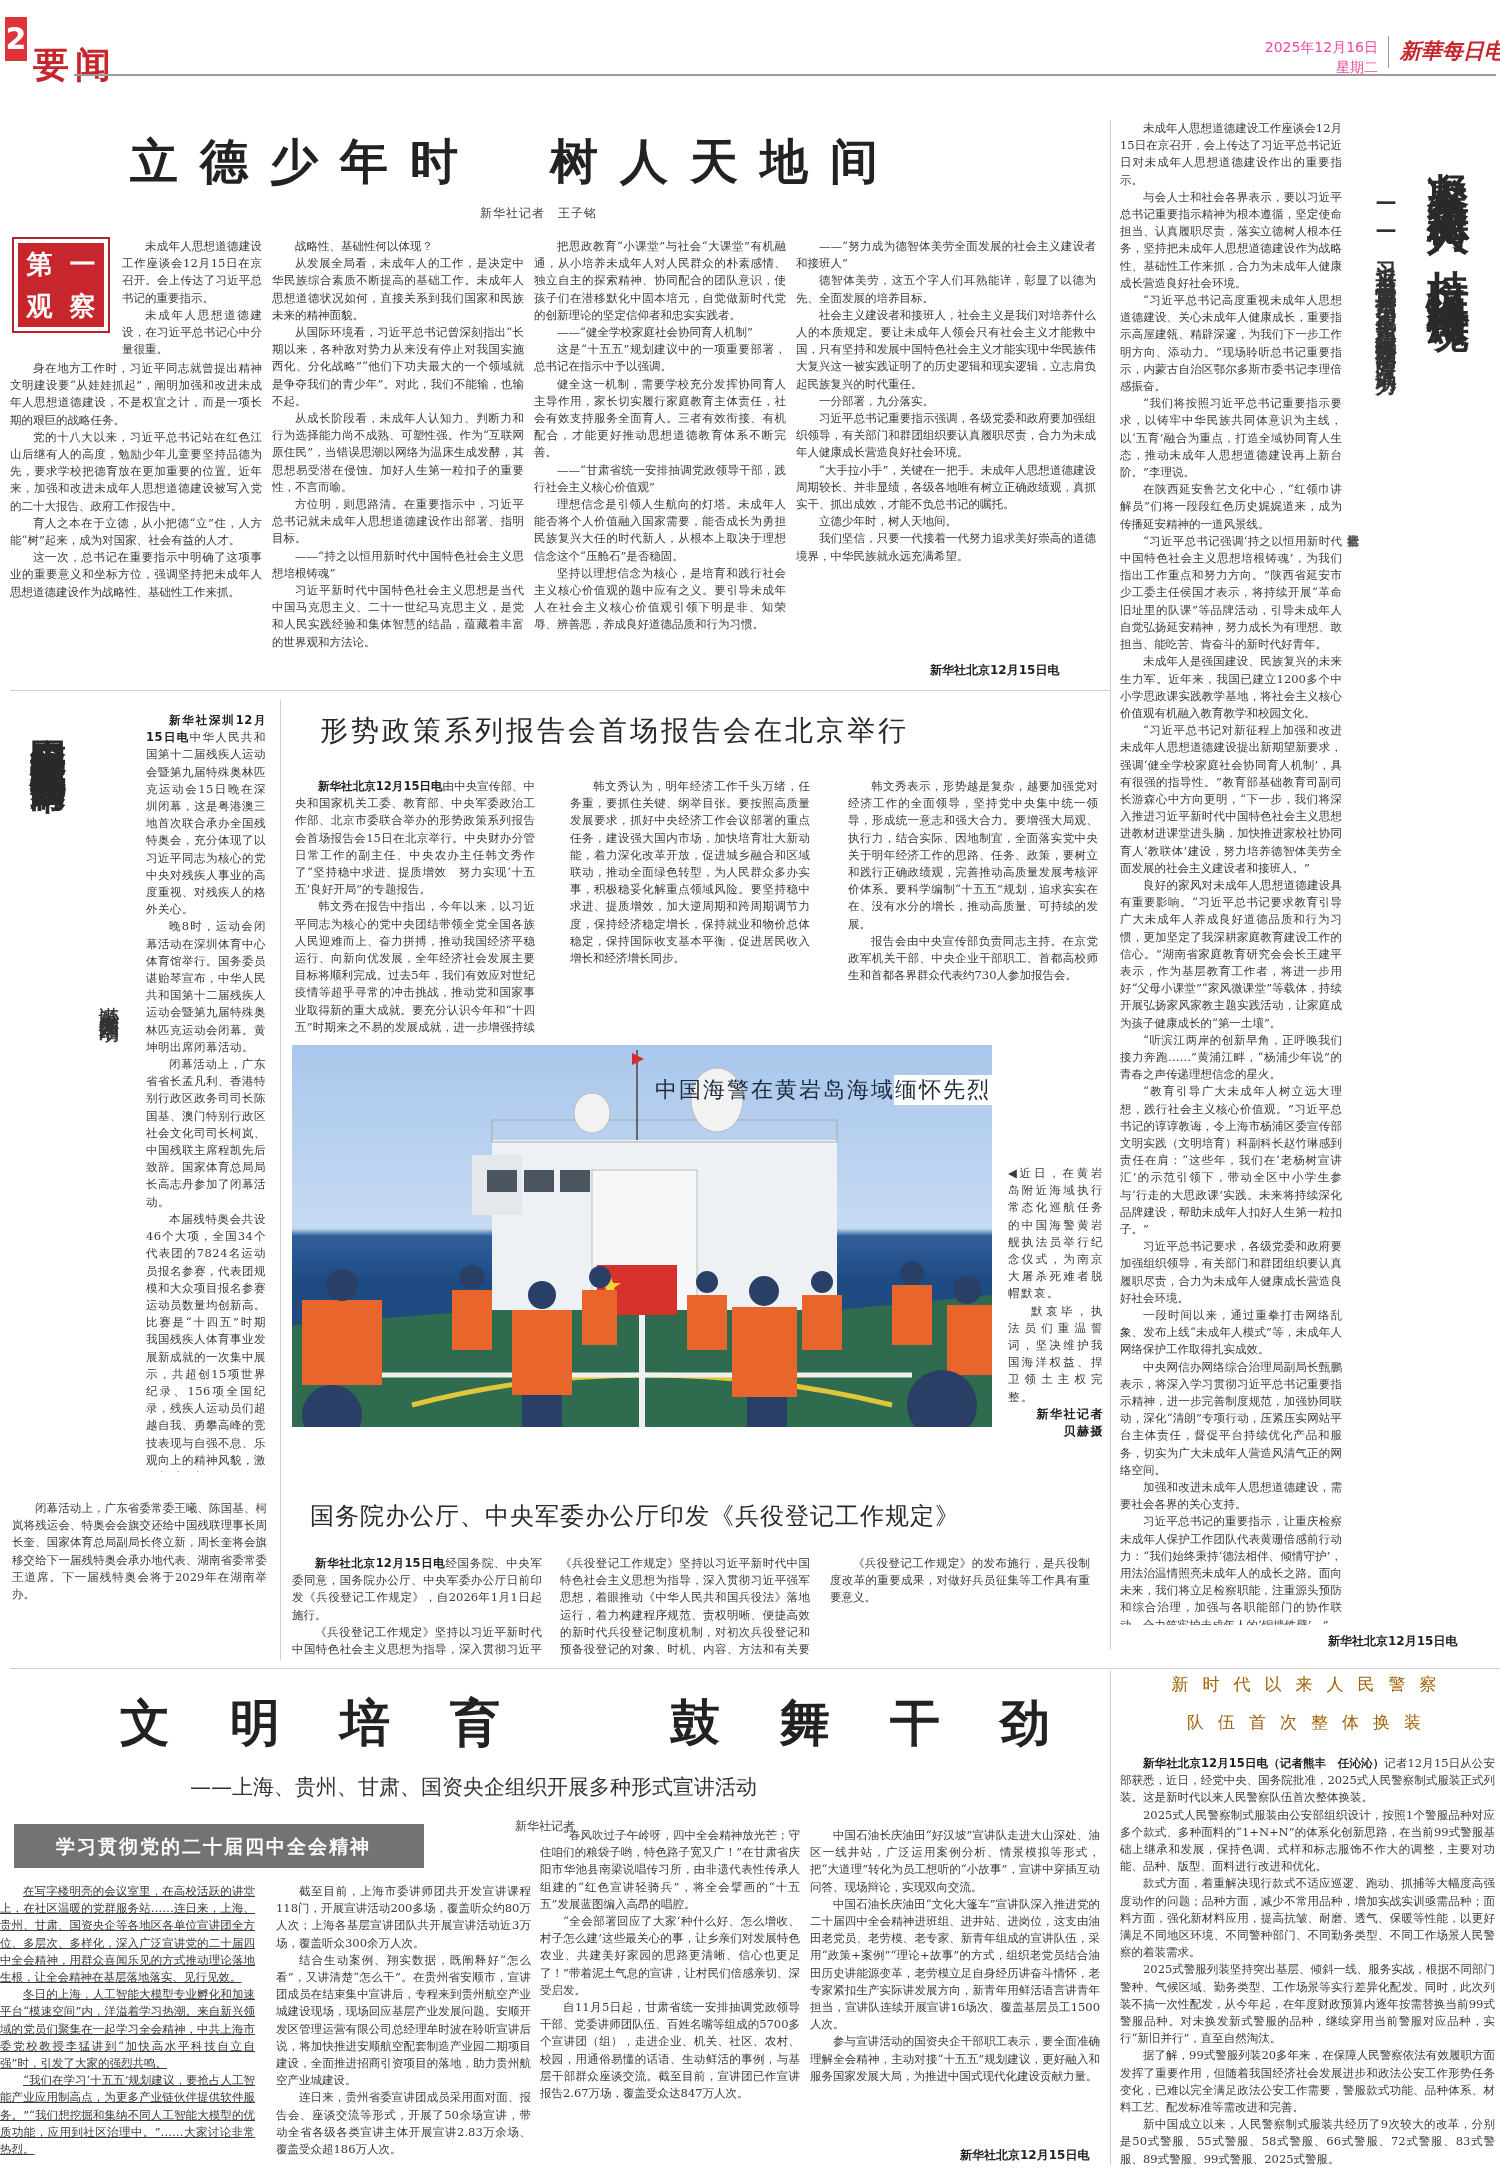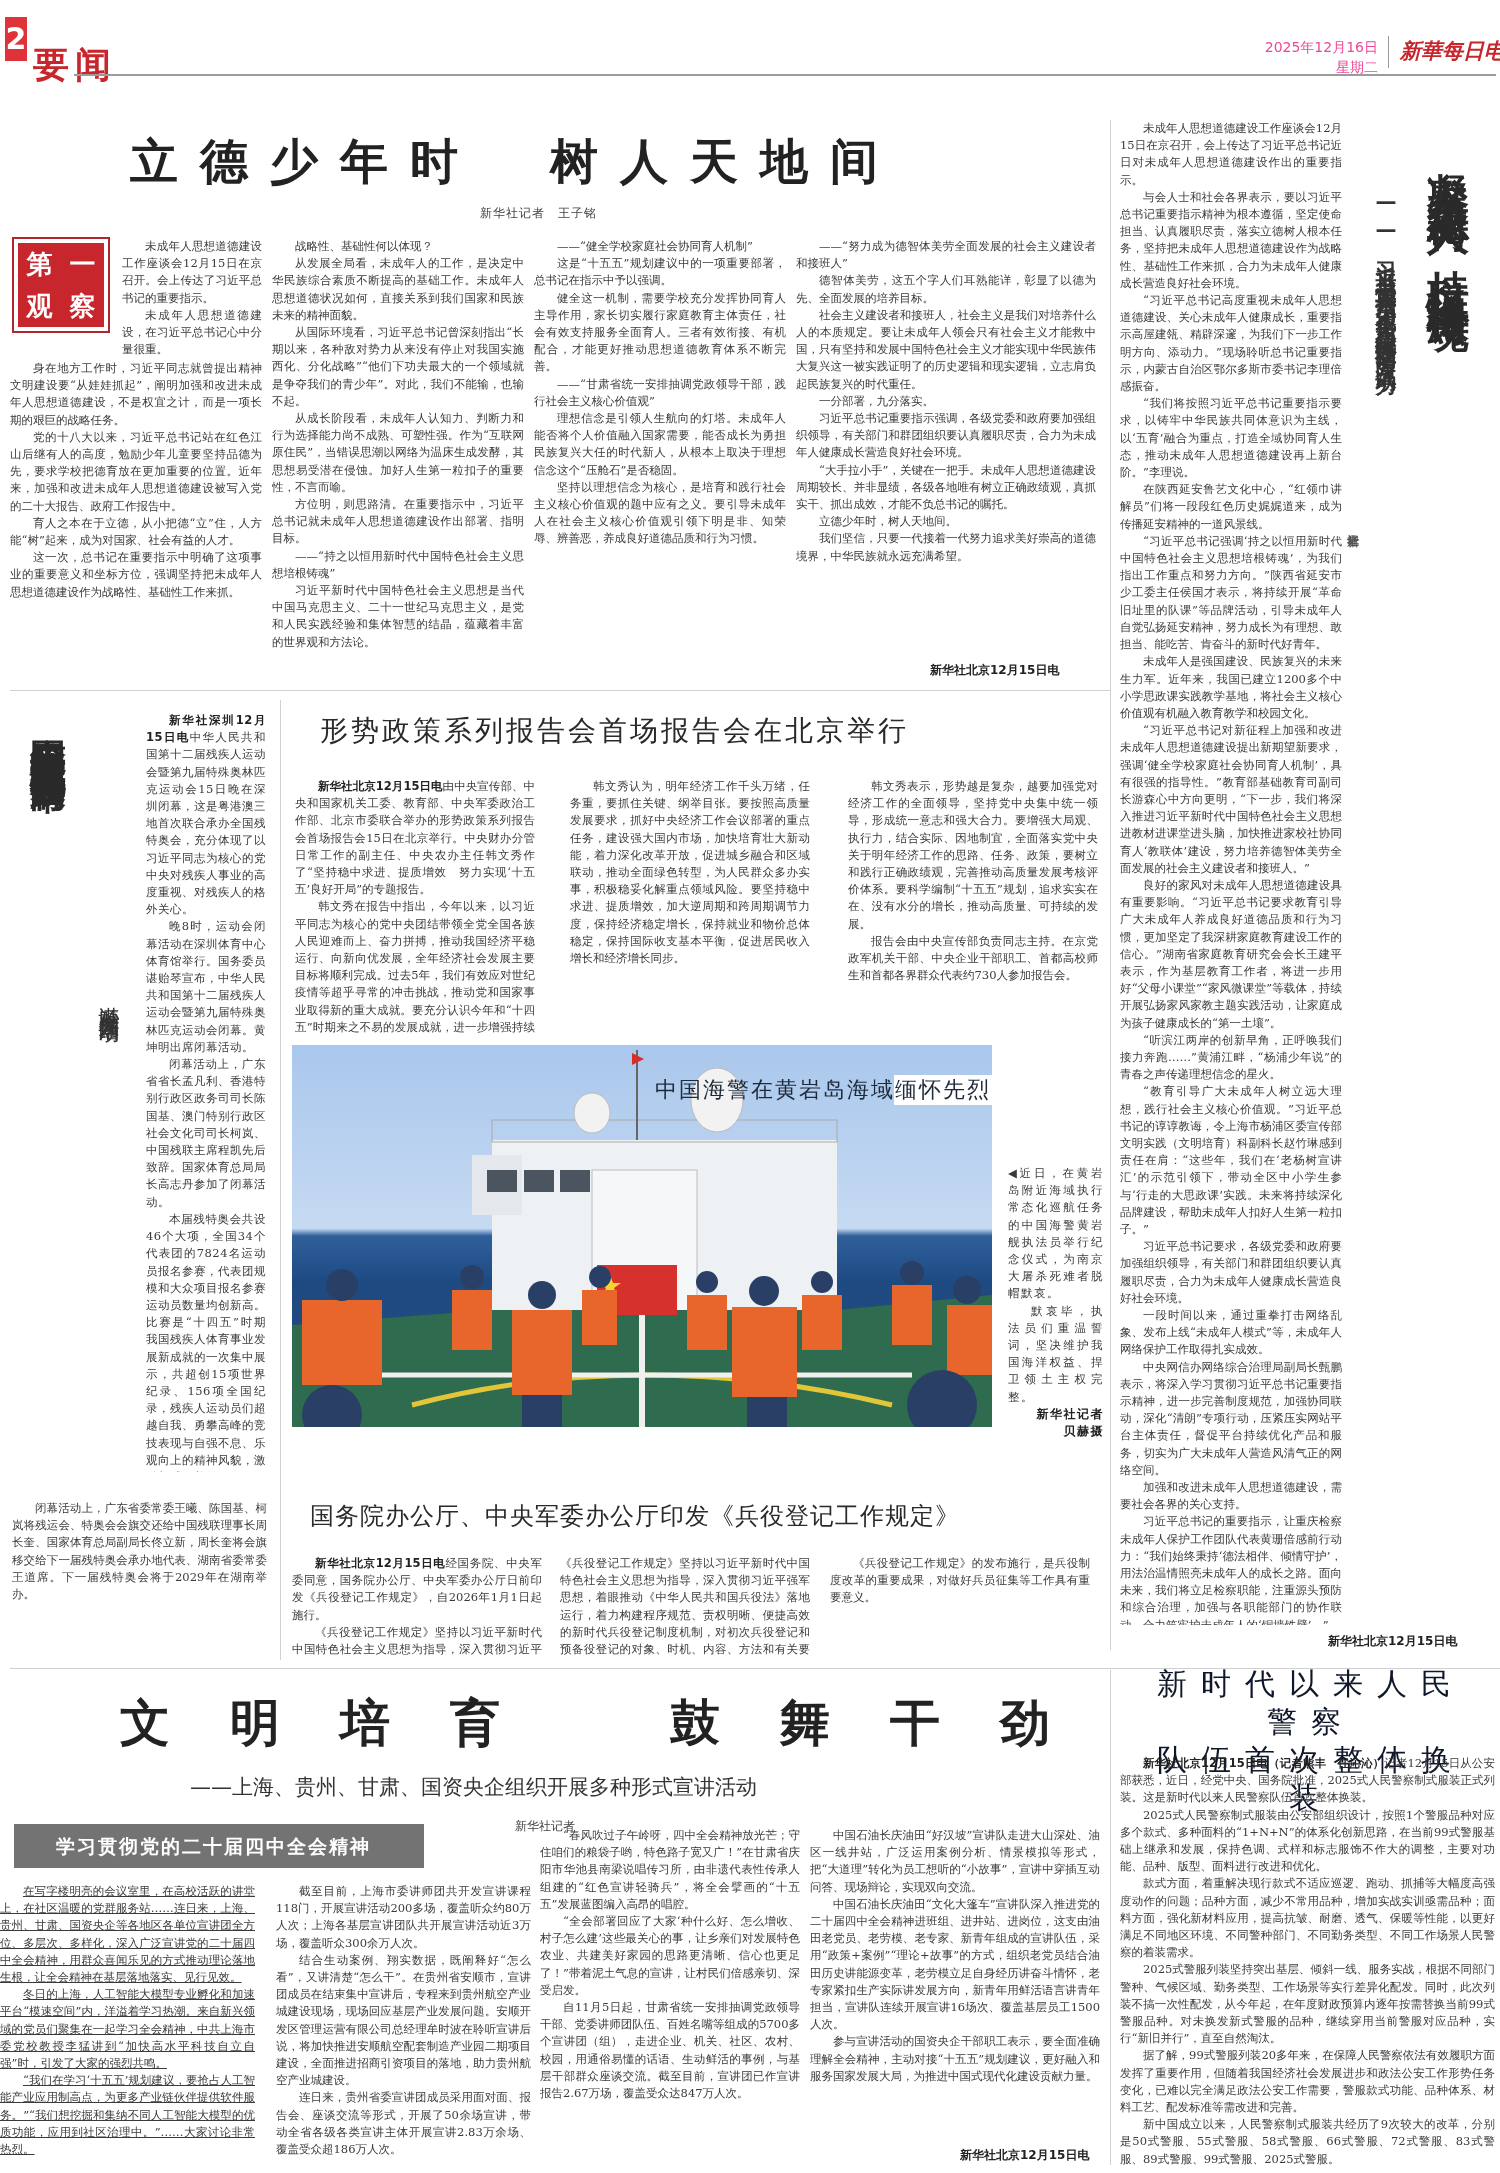--- a/index.html
+++ b/index.html
@@ -41,21 +41,21 @@
   #photo { left: 292px; top: 1045px; width: 700px; height: 382px; overflow: hidden; background: linear-gradient(#a9c7ec 0%, #c6daf2 48%, #2f5f9a 50%, #1e4a82 62%, #264d7a 100%); }
   #photo-title { left: 655px; top: 1075px; font-size: 22px; color: #1e2a3a; letter-spacing: 2px; white-space: nowrap; background: linear-gradient(90deg, rgba(255,255,255,0) 0%, rgba(255,255,255,0) 70%, #fff 70%); padding-right: 6px; }
   .caption { font-size: 11.5px; line-height: 17.2px; color: #3a3a3a; text-align: justify; letter-spacing: 1.5px; margin-top: 40px; }
 
   
   #bottom-title { left: 120px; top: 1690px; font-size: 50px; font-weight: bold; color: #222; letter-spacing: 60px; white-space: nowrap; }
   #bottom-sub { left: 190px; top: 1773px; font-family: "DejaVu Sans", sans-serif; font-size: 21px; color: #333; white-space: nowrap; }
   #bottom-byline { left: 515px; top: 1818px; font-size: 12px; color: #444; }
   #study-banner { left: 14px; top: 1824px; width: 410px; height: 44px; background: #737373; color: #fff; font-family: "DejaVu Sans", sans-serif; font-size: 19px; font-weight: bold; line-height: 44px; padding-left: 42px; letter-spacing: 2px; }
 
-  #police-title { left: 1146px; top: 1665px; font-size: 30px; color: #0f172a; line-height: 38px; letter-spacing: 14px; text-align: center; width: 330px; }
+  #police-title { left: 1146px; top: 1665px; font-size: 17px; color: #a16207; line-height: 38px; letter-spacing: 14px; text-align: center; width: 330px; }
 
   .rule-v { background: #d0d0d0; width: 1px; }
   .rule-h { background: #d0d0d0; height: 1px; }
 </style>
 </head>
 <body>
 
 <div id="page-num" class="abs">2</div>
 <div id="section-title" class="abs">要闻</div>
 <div id="head-rule" class="abs"></div>
@@ -91,20 +91,21 @@
 <div class="abs col body-text" style="left:272px; top:238px; width:252px; height:440px;">
   <p>战略性、基础性何以体现？</p>
   <p>从发展全局看，未成年人的工作，是决定中华民族综合素质不断提高的基础工作。未成年人思想道德状况如何，直接关系到我们国家和民族未来的精神面貌。</p>
   <p>从国际环境看，习近平总书记曾深刻指出“长期以来，各种敌对势力从来没有停止对我国实施西化、分化战略”“他们下功夫最大的一个领域就是争夺我们的青少年”。对此，我们不能输，也输不起。</p>
   <p>从成长阶段看，未成年人认知力、判断力和行为选择能力尚不成熟、可塑性强。作为“互联网原住民”，当错误思潮以网络为温床生成发酵，其思想易受潜在侵蚀。加好人生第一粒扣子的重要性，不言而喻。</p>
   <p>方位明，则思路清。在重要指示中，习近平总书记就未成年人思想道德建设作出部署、指明目标。</p>
   <p>——“持之以恒用新时代中国特色社会主义思想培根铸魂”</p>
   <p>习近平新时代中国特色社会主义思想是当代中国马克思主义、二十一世纪马克思主义，是党和人民实践经验和集体智慧的结晶，蕴藏着丰富的世界观和方法论。</p>
 </div>
 <div class="abs col body-text" style="left:534px; top:238px; width:252px; height:440px;">
+  <p>把思政教育“小课堂”与社会“大课堂”有机融通，从小培养未成年人对人民群众的朴素感情、独立自主的探索精神、协同配合的团队意识，使孩子们在潜移默化中固本培元，自觉做新时代党的创新理论的坚定信仰者和忠实实践者。</p>
   <p>——“健全学校家庭社会协同育人机制”</p>
   <p>这是“十五五”规划建议中的一项重要部署，总书记在指示中予以强调。</p>
   <p>健全这一机制，需要学校充分发挥协同育人主导作用，家长切实履行家庭教育主体责任，社会有效支持服务全面育人。三者有效衔接、有机配合，才能更好推动思想道德教育体系不断完善。</p>
   <p>——“甘肃省统一安排抽调党政领导干部，践行社会主义核心价值观”</p>
   <p>理想信念是引领人生航向的灯塔。未成年人能否将个人价值融入国家需要，能否成长为勇担民族复兴大任的时代新人，从根本上取决于理想信念这个“压舱石”是否稳固。</p>
   <p>坚持以理想信念为核心，是培育和践行社会主义核心价值观的题中应有之义。要引导未成年人在社会主义核心价值观引领下明是非、知荣辱、辨善恶，养成良好道德品质和行为习惯。</p>
 </div>
 <div class="abs col body-text" style="left:796px; top:238px; width:300px; height:420px;">
   <p>——“努力成为德智体美劳全面发展的社会主义建设者和接班人”</p>
   <p>德智体美劳，这五个字人们耳熟能详，彰显了以德为先、全面发展的培养目标。</p>

